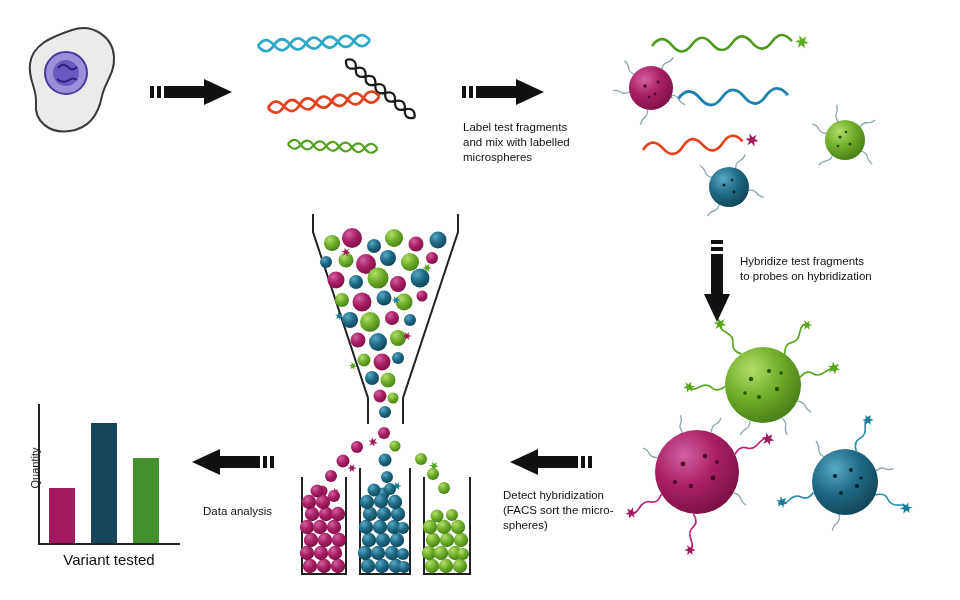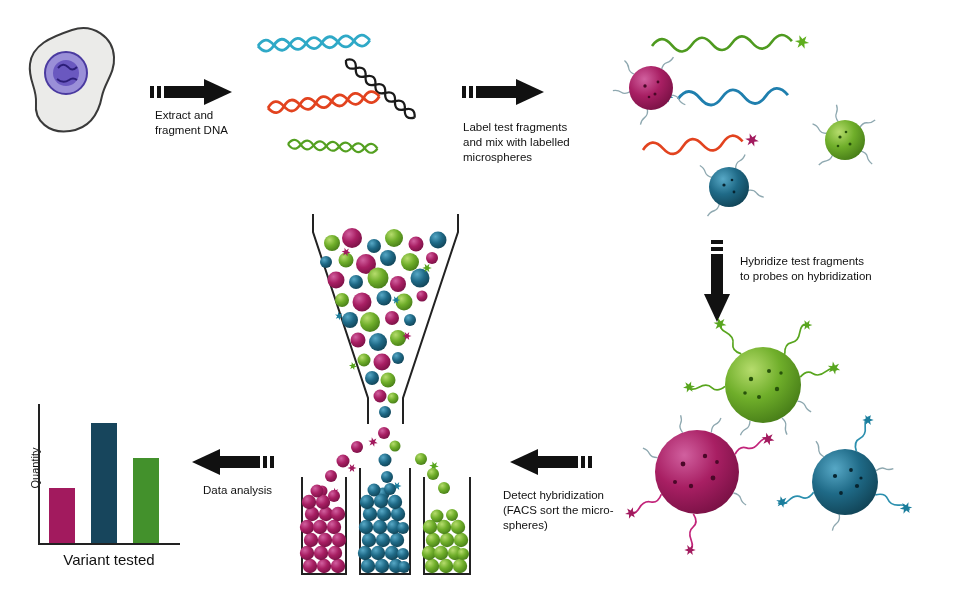--- a/index.html
+++ b/index.html
@@ -367,31 +367,29 @@
         <use href="#bG" transform="translate(447,540) scale(0.72)"></use>
         <use href="#bG" transform="translate(461,540) scale(0.72)"></use>
     <use href="#bG" transform="translate(430,527) scale(0.72)"></use>
         <use href="#bG" transform="translate(444,527) scale(0.72)"></use>
         <use href="#bG" transform="translate(458,527) scale(0.72)"></use>
     <use href="#bG" transform="translate(437,516) scale(0.65)"></use>
         <use href="#bG" transform="translate(452,515) scale(0.6)"></use>
   </g>
 </svg>
 
-<div class="lbl" style="left:155px;top:108px;width:92px">Extract and
-fragment DNA</div>
 <div class="lbl" style="left:463px;top:120px;width:122px">Label test fragments
 and mix with labelled
 microspheres</div>
 <div class="lbl" style="left:740px;top:254px;width:160px">Hybridize test fragments
 to probes on hybridization</div>
 <div class="lbl" style="left:503px;top:488px;width:120px">Detect hybridization
 (FACS sort the micro-
 spheres)</div>
-<div class="lbl" style="left:203px;top:483px;width:90px">Data analysis</div>
+<div class="lbl" style="left:203px;top:504px;width:90px">Data analysis</div>
 
 <div class="chart">
   <div class="ylab">Quantity</div>
   <div class="plot">
     <div class="bar" style="height: 55px; background: rgb(162, 26, 94);"></div>
     <div class="bar" style="height: 120px; background: rgb(23, 69, 92);"></div>
     <div class="bar" style="height: 85px; background: rgb(67, 145, 44);"></div>
   </div>
   <div class="xlab">Variant tested</div>
 </div>

